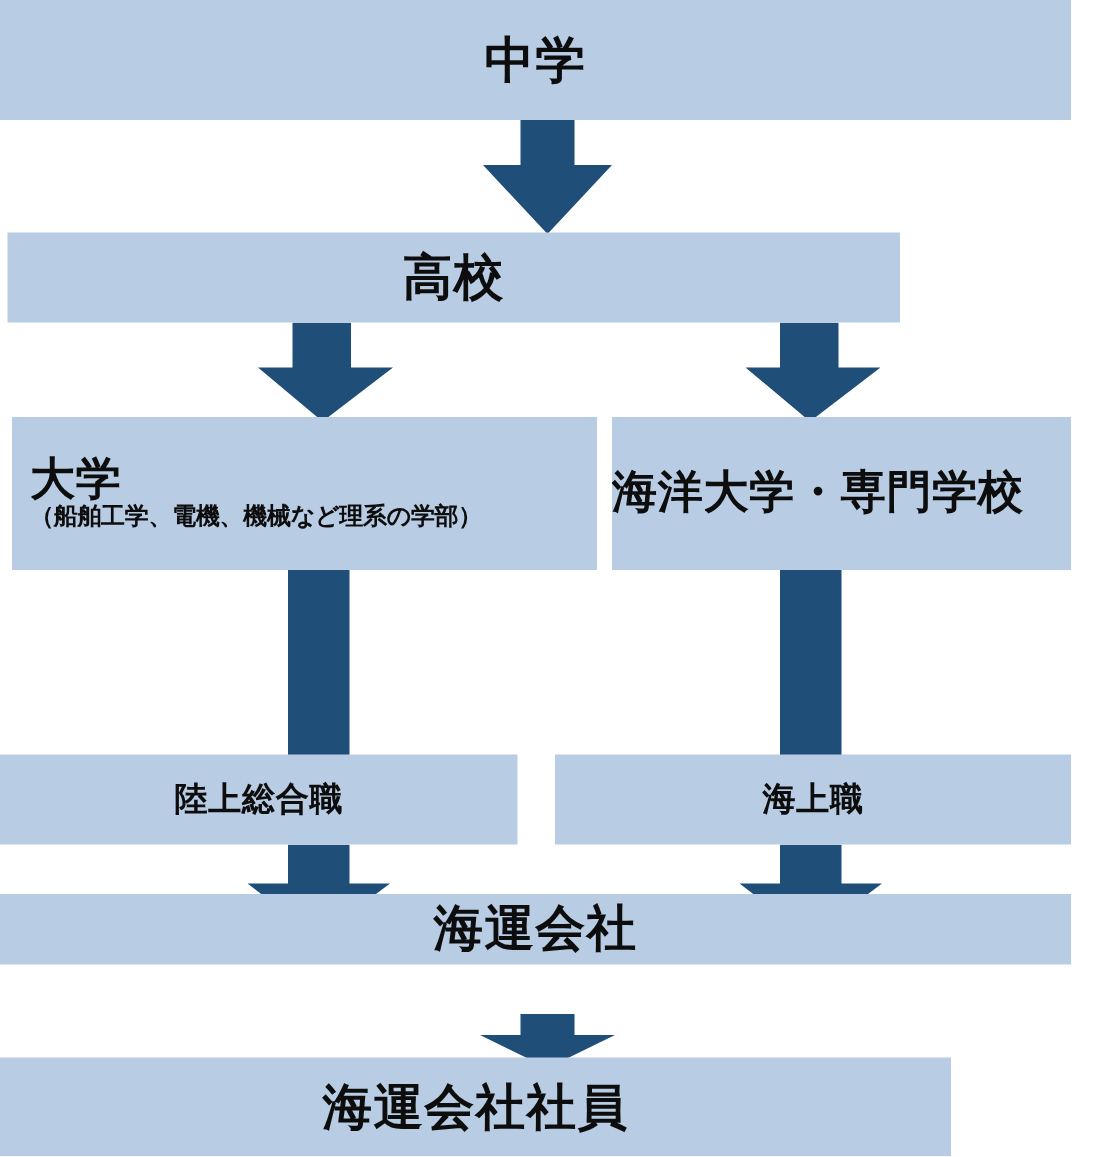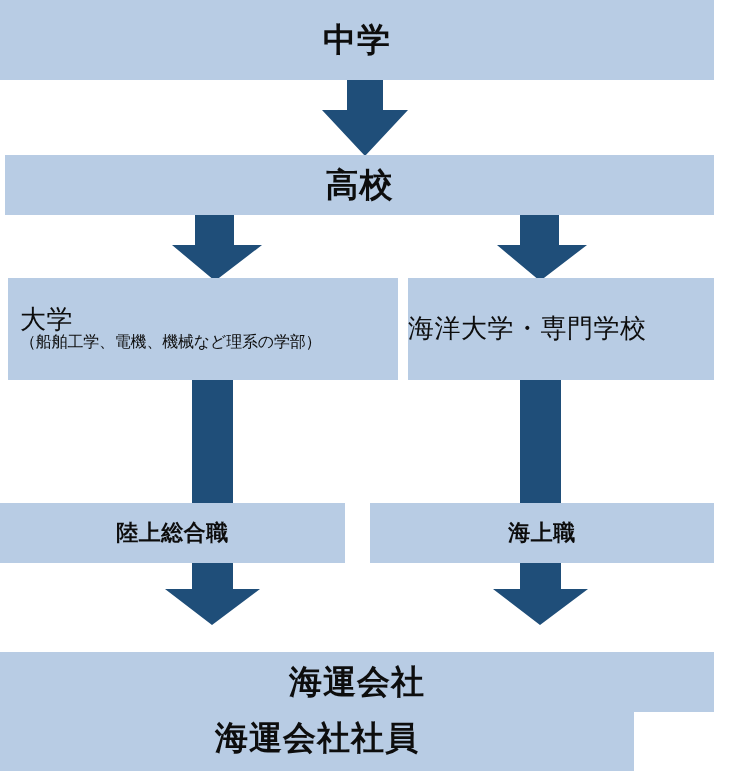--- a/index.html
+++ b/index.html
@@ -35,34 +35,34 @@
     justify-content: center;
     align-items: flex-start;
   }
   .title-xl {
     font-size: 33px;
     font-weight: bold;
     letter-spacing: 1px;
     line-height: 1.1;
   }
   .title-lg {
-    font-size: 26px;
-    font-weight: normal;
+    font-size: 30px;
+    font-weight: bold;
     letter-spacing: 0.5px;
     line-height: 1.05;
   }
   .title-md {
     font-size: 22px;
     font-weight: bold;
     letter-spacing: 0.5px;
     line-height: 1.1;
   }
   .sub-sm {
     font-size: 16px;
-    font-weight: normal;
+    font-weight: bold;
     letter-spacing: -0.2px;
     line-height: 1.15;
     white-space: nowrap;
   }
   .arrow {
     position: absolute;
     z-index: 2;
   }
   .arrow svg {
     display: block;
@@ -81,21 +81,21 @@
   <div class="box box-centered" style="left:0px; top:0px; width:714px; height:80px;">
     <span class="title-xl">中学</span>
   </div>
 
   <div class="arrow" style="left:322px; top:62px; width:86px; height:94px;">
     <svg width="86" height="94" viewBox="0 0 86 94" aria-hidden="true">
       <polygon points="25,0 61,0 61,48 86,48 43,94 0,48 25,48" fill="#1f4e79"></polygon>
     </svg>
   </div>
 
-  <div class="box box-centered" style="left:5px; top:155px; width:709px; height:60px;">
+  <div class="box box-centered" style="left:5px; top:155px; width:595px; height:60px;">
     <span class="title-xl">高校</span>
   </div>
 
   <div class="arrow" style="left:172px; top:215px; width:90px; height:66px;">
     <svg width="90" height="66" viewBox="0 0 90 66" aria-hidden="true">
       <polygon points="23,0 62,0 62,30 90,30 43,66 0,30 23,30" fill="#1f4e79"></polygon>
     </svg>
   </div>
 
   <div class="arrow" style="left:497px; top:215px; width:90px; height:66px;">
@@ -130,21 +130,21 @@
       <polygon points="27,0 68,0 68,26 95,26 47,62 0,26 27,26" fill="#1f4e79"></polygon>
     </svg>
   </div>
 
   <div class="arrow" style="left:493px; top:563px; width:95px; height:62px;">
     <svg width="95" height="62" viewBox="0 0 95 62" aria-hidden="true">
       <polygon points="27,0 68,0 68,26 95,26 47,62 0,26 27,26" fill="#1f4e79"></polygon>
     </svg>
   </div>
 
-  <div class="box box-centered" style="left:0px; top:652px; width:714px; height:60px;">
+  <div class="box box-centered" style="left:0px; top:596px; width:714px; height:47px;">
     <span class="title-xl">海運会社</span>
   </div>
 
   <div class="arrow" style="left:320px; top:676px; width:90px; height:36px;">
     <svg width="90" height="36" viewBox="0 0 90 36" aria-hidden="true">
       <polygon points="27,0 63,0 63,14 90,14 45,36 0,14 27,14" fill="#1f4e79"></polygon>
     </svg>
   </div>
 
   <div class="box box-centered" style="left:0px; top:705px; width:634px; height:66px;">

